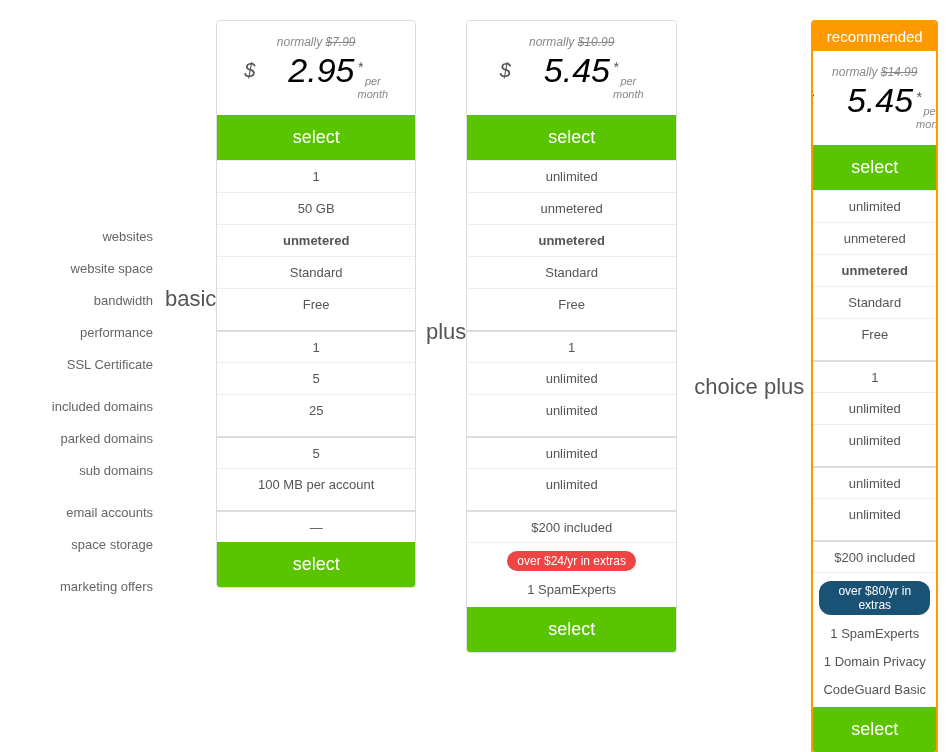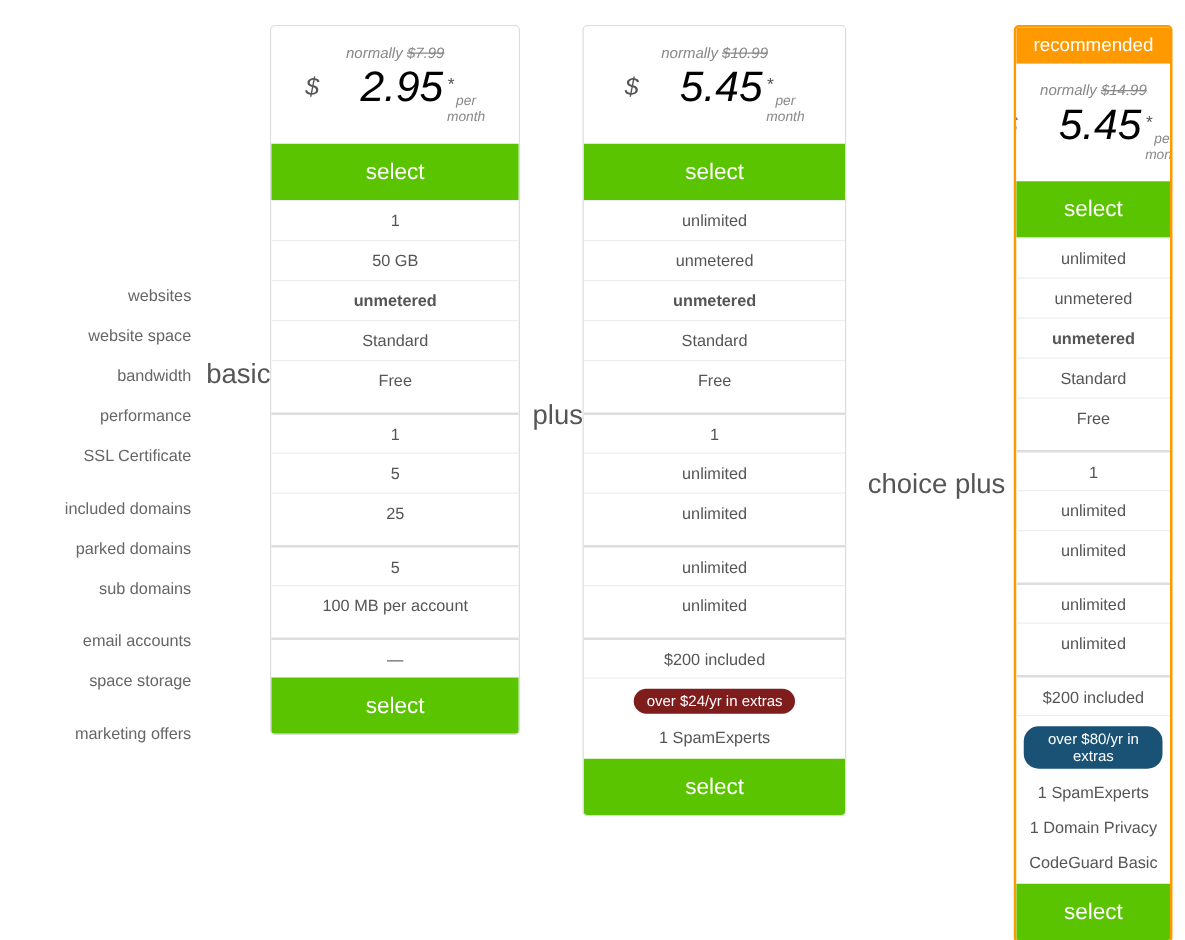--- a/index.html
+++ b/index.html
@@ -189,21 +189,21 @@
       border: none;
       padding: 12px;
       font-size: 18px;
       cursor: pointer;
       text-align: center;
       margin-top: 0;
     }
 
     .extras-badge {
       display: inline-block;
-      background: #7f1d1d;
+      background: #ef4444;
       color: #fff;
       border-radius: 12px;
       padding: 3px 10px;
       font-size: 12px;
       margin: 4px 0;
     }
 
     .extras-badge.blue {
       background: #1a5276;
     }

